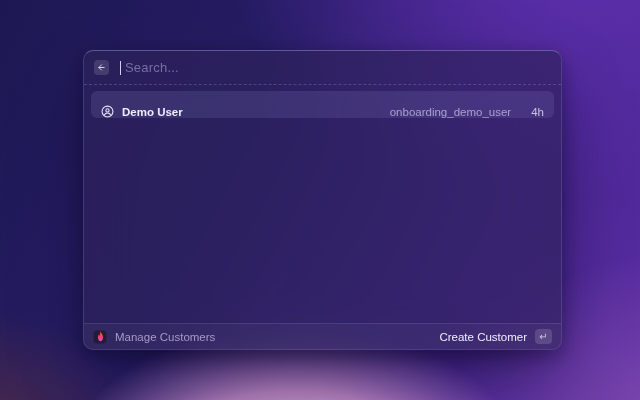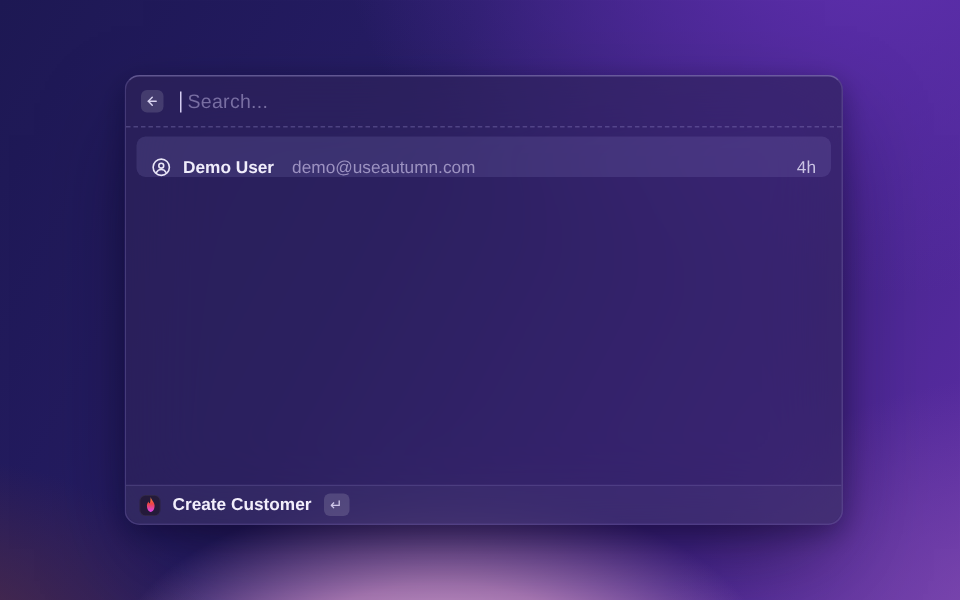--- a/index.html
+++ b/index.html
@@ -58,21 +58,21 @@
     padding:0 9px;border-top:1px solid rgba(162,150,214,.18);
     background:rgba(255,255,255,.035);
     border-radius:0 0 10px 10px;
   }
   .logo-badge{
     width:14px;height:14px;border-radius:4px;flex:0 0 auto;
     background:#241a3a;display:flex;align-items:center;justify-content:center;
     box-shadow:0 0 0 .5px rgba(255,255,255,.08) inset;
   }
   .footer-left-label{font-size:11.5px;color:#a79bc6;flex:1;white-space:nowrap;}
-  .footer-action{font-size:11.5px;font-weight:700;color:#f2eefb;white-space:nowrap;cursor:pointer;}
+  .footer-action{font-size:11.5px;font-weight:400;color:#f2eefb;white-space:nowrap;cursor:pointer;}
   .enter-key{
     width:17px;height:15px;border-radius:4px;flex:0 0 auto;
     background:rgba(255,255,255,.14);
     display:flex;align-items:center;justify-content:center;
     font-size:10px;color:#cfc7e9;cursor:pointer;
   }
 </style>
 </head>
 <body>
 
@@ -94,38 +94,39 @@
   <div class="list">
     <div class="row">
       <span class="avatar-icon">
         <svg width="13" height="13" viewBox="0 0 24 24" fill="none" stroke="currentColor" stroke-width="2" stroke-linecap="round" stroke-linejoin="round">
           <circle cx="12" cy="12" r="10"></circle>
           <circle cx="12" cy="10" r="3"></circle>
           <path d="M6.2 18.3a6.5 6.5 0 0 1 11.6 0"></path>
         </svg>
       </span>
       <span class="row-name">Demo User</span>
-      <span class="row-email">demo@useautumn.com</span>
       <span class="row-spacer"></span>
+      <span class="row-id">onboarding_demo_user</span>
       <span class="row-time">4h</span>
     </div>
   </div>
 
   <div class="footer">
     <div class="logo-badge">
       <svg width="9" height="11" viewBox="0 0 24 30">
         <defs>
           <linearGradient id="flameGrad" x1="0" y1="0" x2="0" y2="1">
             <stop offset="0" stop-color="#fb923c"></stop>
             <stop offset="0.45" stop-color="#ef4444"></stop>
             <stop offset="1" stop-color="#d946ef"></stop>
           </linearGradient>
         </defs>
         <path fill="url(#flameGrad)" d="M12 1 C13 7 19 10 19 17 C19 23 16 28 12 28 C8 28 5 23 5 17 C5 13 7 11 8 9 C8 12 10 13 10.5 12 C11.5 10 11.5 5 12 1 Z"></path>
       </svg>
     </div>
+    <div class="footer-left-label">Manage Customers</div>
     <div class="footer-action">Create Customer</div>
     <div class="enter-key">
       <span>↵</span>
     </div>
   </div>
 
 </div>
 
 </body></html>

